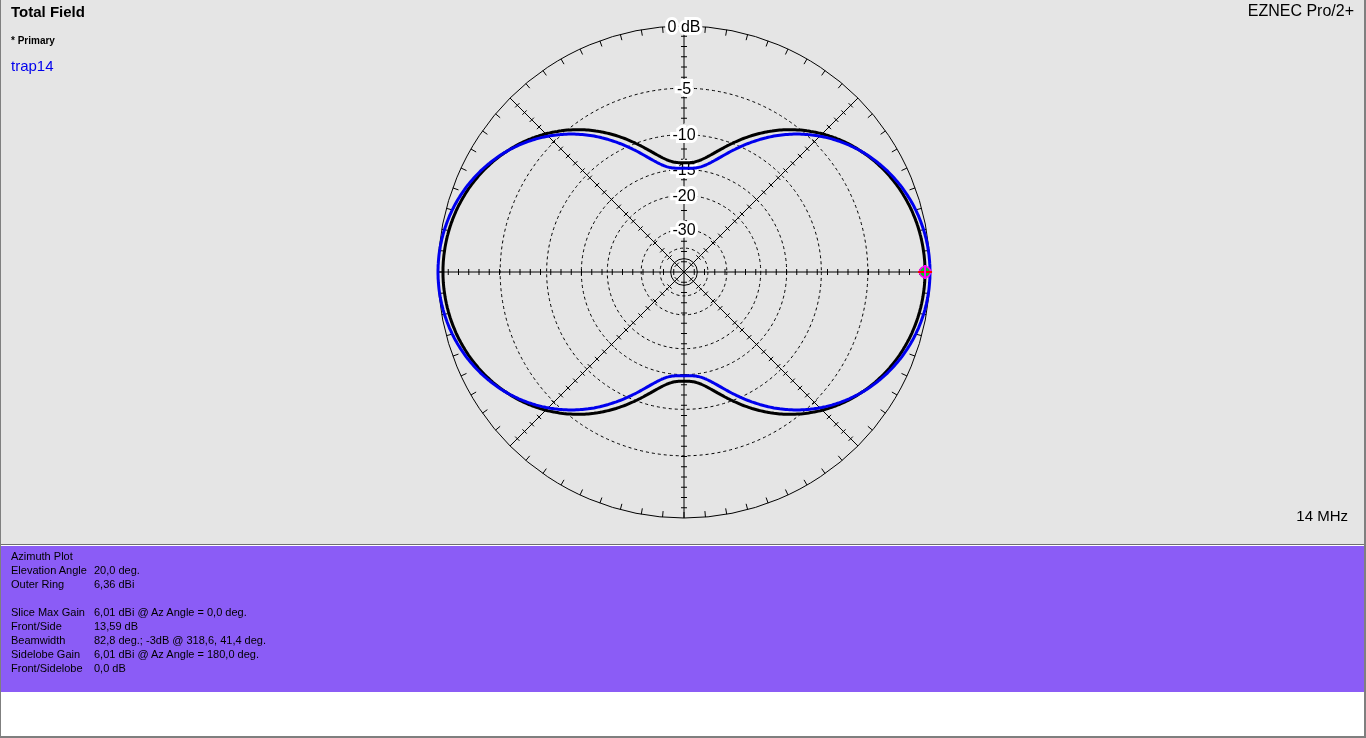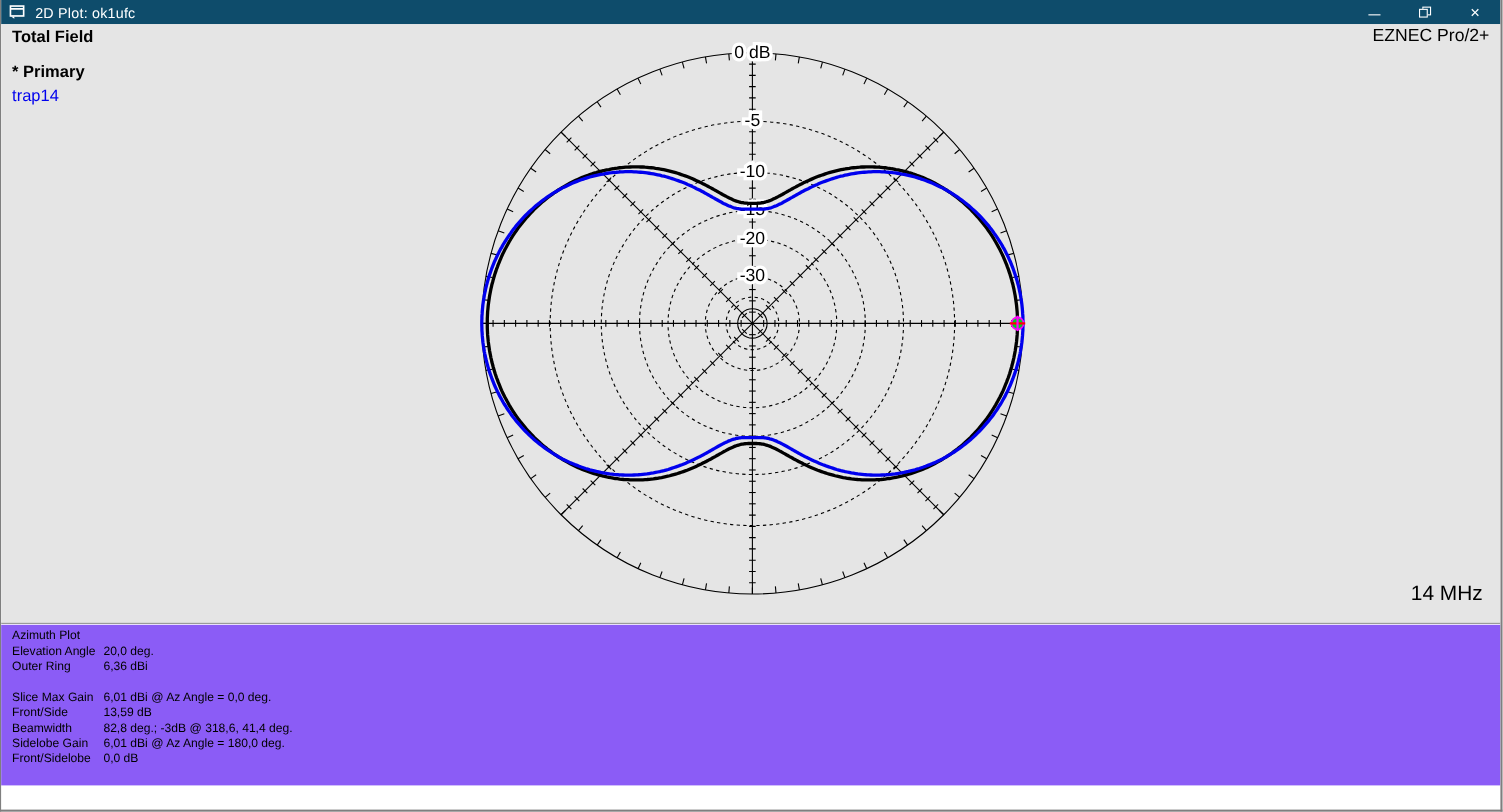--- a/index.html
+++ b/index.html
@@ -20,57 +20,38 @@
   .glyph-restore::after  { content:""; position:absolute; left:0; bottom:0; width:6px; height:6px; border:1px solid #fff; background:#0e4c6b; }
   .glyph-close { font-size:15px; line-height:15px; }
   
   .menubar { height:21px; background:#fff; border-bottom:1px solid #a8a8a8; display:flex; align-items:center; padding-left:8px; font-size:12px; color:#000; }
   .menu-item { margin-right:14px; padding:2px 2px; }
   
   .plot-area { position:relative; width:100%; height:544px; background:#e5e5e5; }
   #polar-svg { position:absolute; left:0; top:0; }
   #polar-svg text { font-family:"Liberation Sans",sans-serif; }
   .hdr-field   { position:absolute; left:10px; top:3px;  font-size:15px; font-weight:bold; color:#000; }
-  .hdr-primary { position:absolute; left:10px; top:35px; font-size:15px; font-weight:bold; color:#000; }
+  .hdr-primary { position:absolute; left:10px; top:35px; font-size:10px; font-weight:bold; color:#000; }
   .hdr-trace   { position:absolute; left:10px; top:57px; font-size:15px; color:#0000ee; }
   .hdr-brand   { position:absolute; right:10px; top:2px; font-size:16px; color:#000; }
-  .freq-label  { position:absolute; right:16px; top:507px; font-size:19px; color:#000; }
+  .freq-label  { position:absolute; right:16px; top:507px; font-size:15px; color:#000; }
   
   .divider { height:2px; background:#fff; border-top:1px solid #6f6f6f; box-sizing:border-box; }
   .statusbar { position:relative; height:146px; background:#8b5cf6; font-size:11px; color:#000; }
   .status-left  { position:absolute; left:10px; top:3px; }
   .status-right { position:absolute; left:1206px; top:3px; }
   .srow { display:flex; height:14px; line-height:14px; white-space:nowrap; }
   .status-left  .srow .lbl { width:83px; flex:0 0 auto; }
   .status-right .srow .lbl { width:69px; flex:0 0 auto; }
 </style>
 </head>
 <body>
 
 <div class="window">
 
-  <div class="titlebar" style="background: rgb(14, 76, 107);">
-    <svg class="title-icon" viewBox="0 0 16 14">
-      <rect x="1.5" y="1.5" width="12" height="9" fill="none" stroke="#ffffff" stroke-width="1.5"></rect>
-      <line x1="1.5" y1="4" x2="13.5" y2="4" stroke="#ffffff" stroke-width="1.5"></line>
-      <path d="M2 11 L5 13 L5 11 Z" fill="#ffffff"></path>
-    </svg>
-    <span class="title-text">2D Plot: ok1ufc</span>
-    <div class="title-buttons">
-      <div class="tb-btn">
-          <span class="glyph-min"></span>
-        </div>
-      <div class="tb-btn">
-          <span class="glyph-restore"></span>
-        </div>
-      <div class="tb-btn">
-          <span class="glyph-close">×</span>
-        </div>
-    </div>
-  </div>
 
 
   <div class="plot-area">
     <svg id="polar-svg" width="1366" height="544">
         <g>
           <circle cx="683" cy="272" r="246" fill="none" stroke="#000" stroke-width="1"></circle>
           <line x1="929" y1="272" x2="923" y2="272" stroke="#000" stroke-width="1"></line>
           <line x1="928.0638957305694" y1="250.5596872840761" x2="922.0867275420189" y2="251.08262174056205" stroke="#000" stroke-width="1"></line>
           <line x1="925.2627072410032" y1="229.28254829393512" x2="919.35386072293" y2="230.32443735993672" stroke="#000" stroke-width="1"></line>
           <line x1="920.6177532671109" y1="208.3305149047799" x2="914.8221983093764" y2="209.883429175395" stroke="#000" stroke-width="1"></line>

